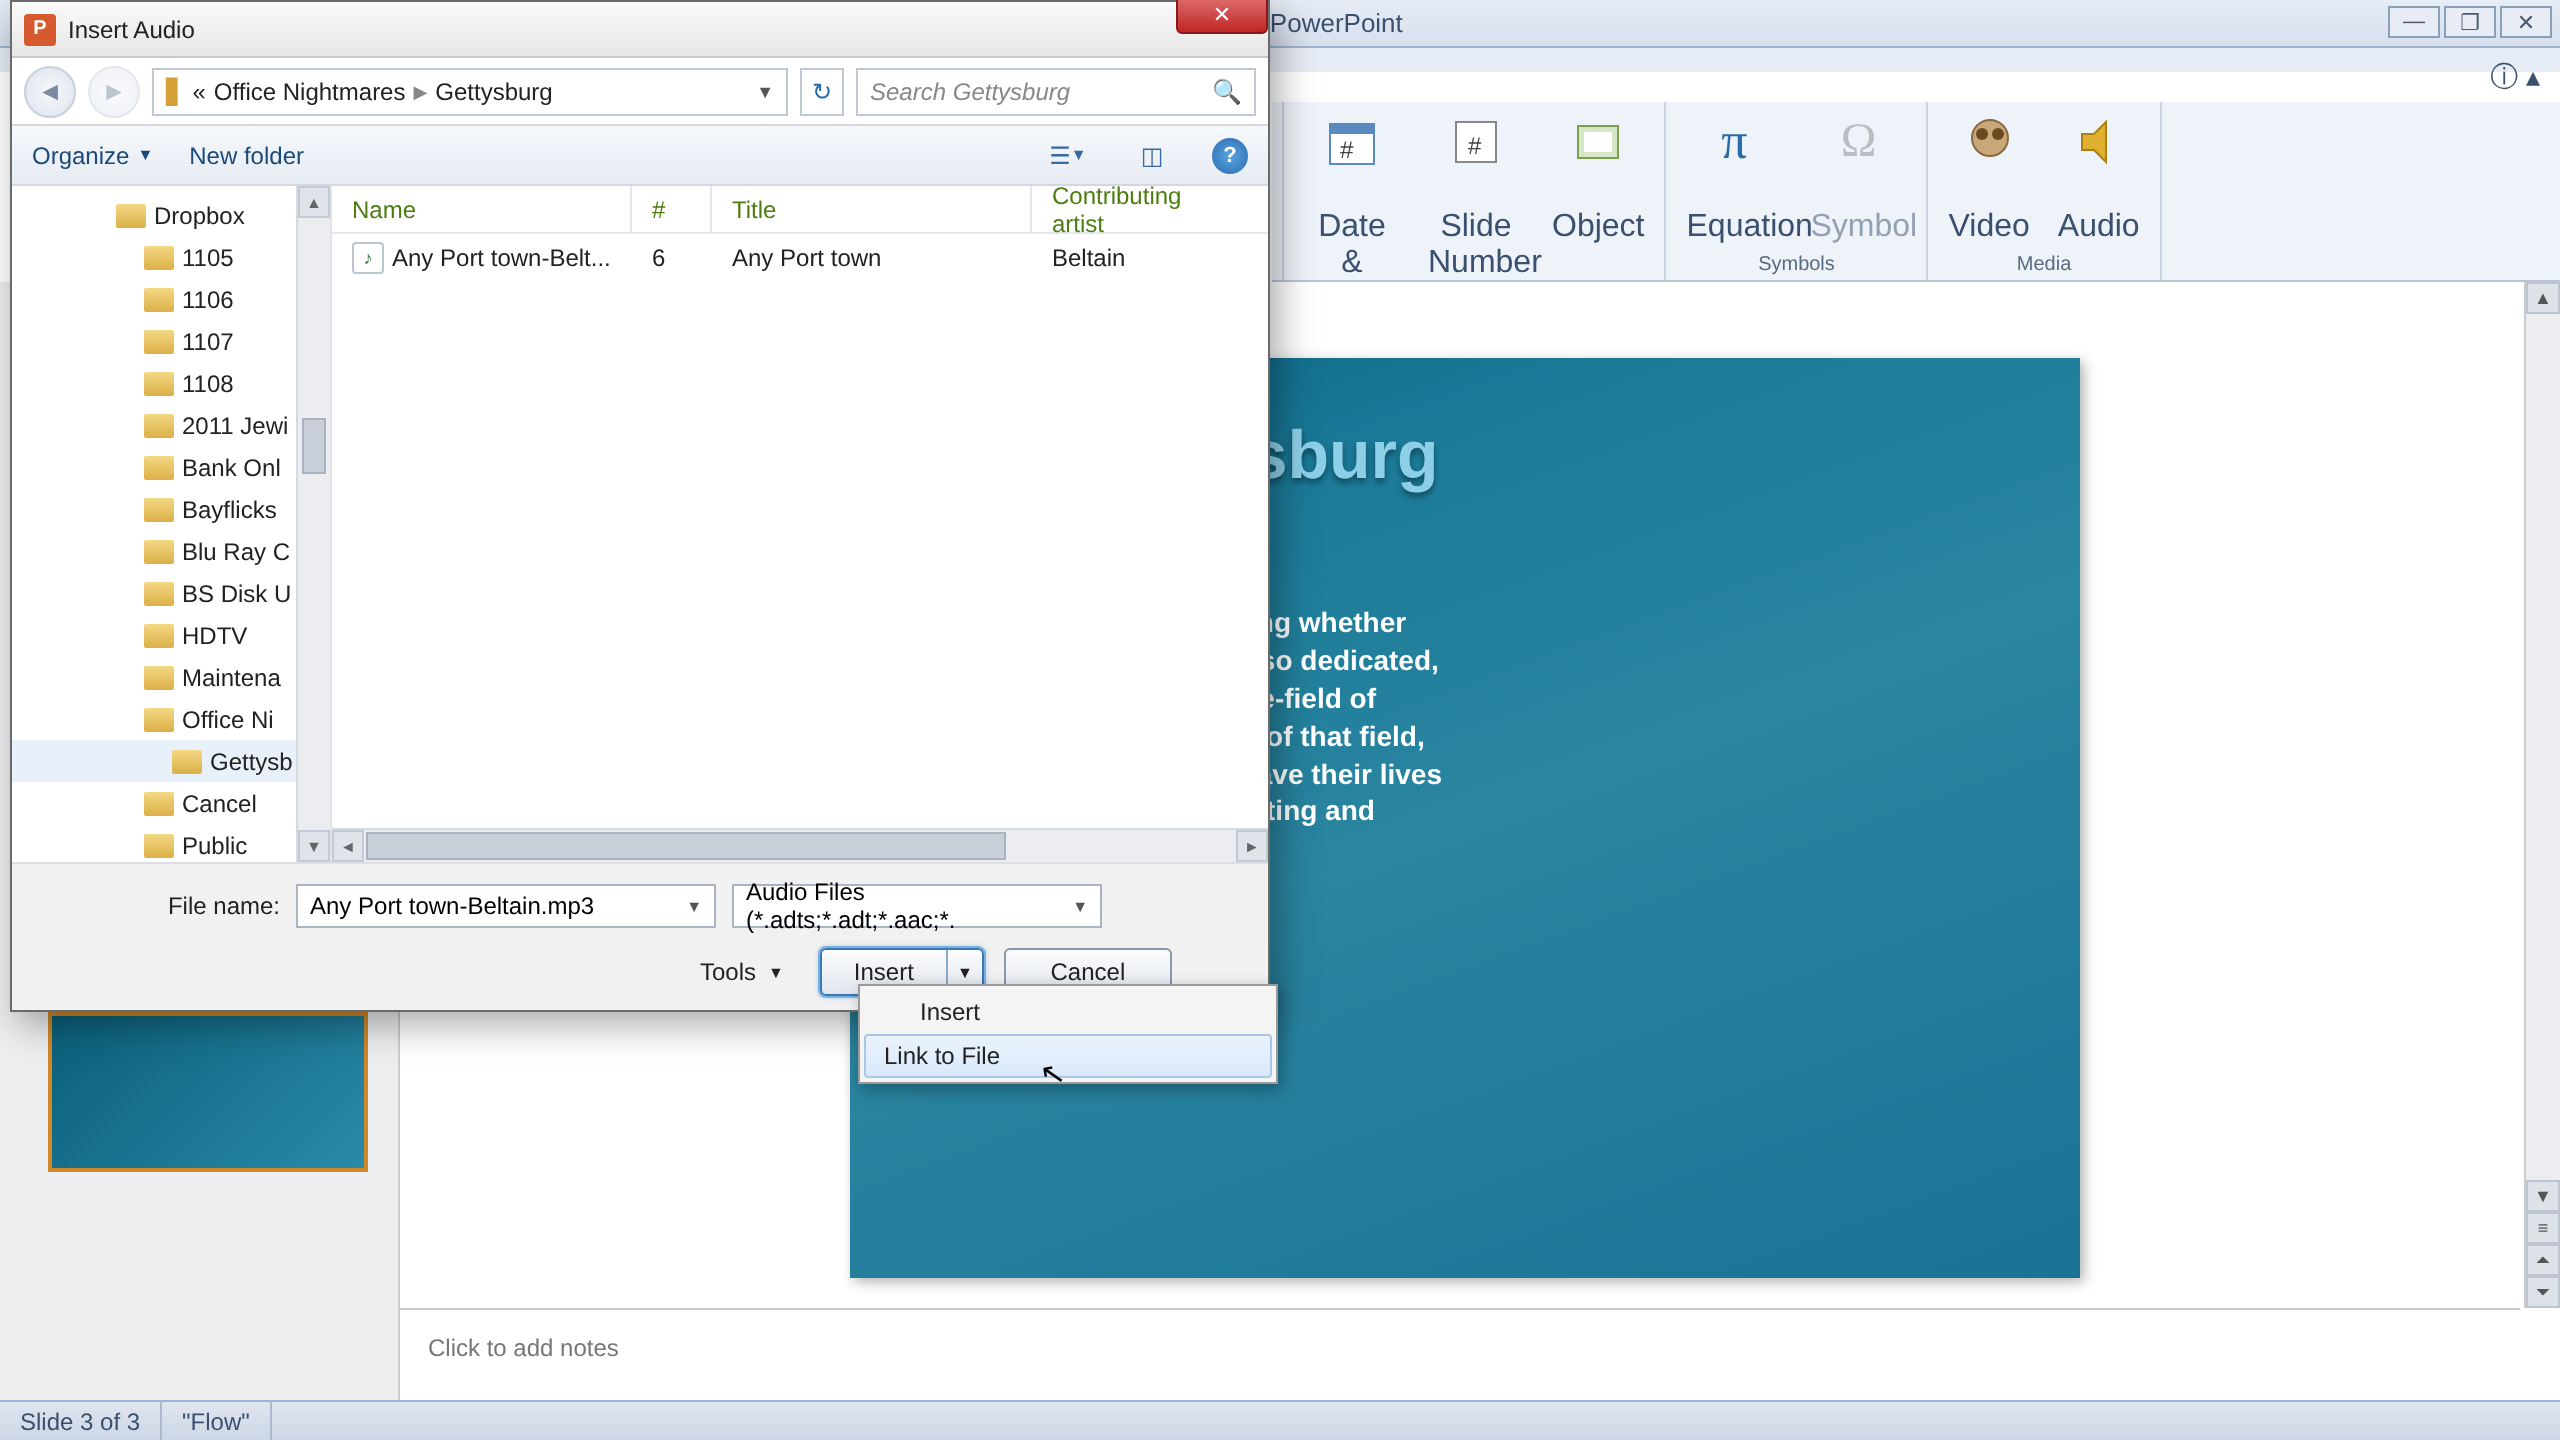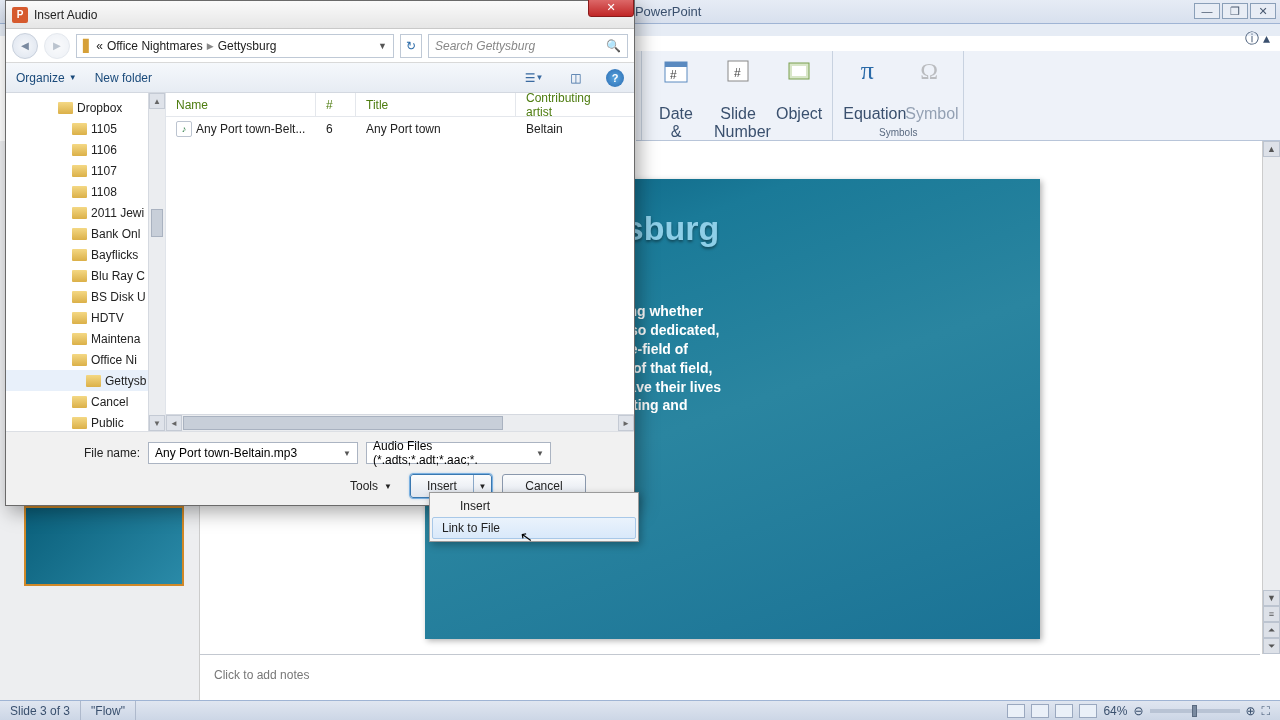--- a/index.html
+++ b/index.html
@@ -175,20 +175,43 @@
       </div>
       <div class="ribbon-btn" style="opacity:.5">
         <div class="ribbon-icon">
             <span style="font-size:24px;color:#888;font-family:serif;">Ω</span>
           </div>
         <div class="ribbon-label">Symbol</div>
       </div>
     </div>
     <div class="ribbon-group-label">Symbols</div>
   </div>
+  <div class="ribbon-group">
+    <div class="ribbon-items">
+      <div class="ribbon-btn">
+        <div class="ribbon-icon">
+            <svg width="28" height="28">
+              <circle cx="14" cy="12" r="9" fill="#c8a878" stroke="#8a6a40"></circle>
+              <circle cx="10" cy="10" r="3" fill="#6a4a20"></circle>
+              <circle cx="18" cy="10" r="3" fill="#6a4a20"></circle>
+            </svg>
+          </div>
+        <div class="ribbon-label">Video</div>
+      </div>
+      <div class="ribbon-btn">
+        <div class="ribbon-icon">
+            <svg width="28" height="28">
+              <path d="M6 10 L12 10 L18 4 L18 24 L12 18 L6 18 Z" fill="#e0b030" stroke="#b08010"></path>
+            </svg>
+          </div>
+        <div class="ribbon-label">Audio</div>
+      </div>
+    </div>
+    <div class="ribbon-group-label">Media</div>
+  </div>
 </div>
 
 <div class="slide-panel">
   <div class="slide-thumb"></div>
 </div>
 
 <div class="slide-area">
   <div class="slide">
     <div class="slide-title">ss at Gettysburg</div>
     <div class="slide-body" style="white-space:pre-line">ed in a great civil war, testing whether
@@ -211,33 +234,20 @@
   </div>
 </div>
 
 <div class="notes">
   <span>Click to add notes</span>
 </div>
 
 <div class="statusbar">
   <div class="cell">Slide 3 of 3</div>
   <div class="cell">"Flow"</div>
-  <div class="right">
-    <div class="view-btn"></div>
-    <div class="view-btn"></div>
-    <div class="view-btn"></div>
-    <div class="view-btn"></div>
-    <span>64%</span>
-    <span>⊖</span>
-    <div class="zoom-slider">
-        <div class="zoom-handle"></div>
-      </div>
-    <span>⊕</span>
-    <span>⛶</span>
-  </div>
 </div>
 
 <div class="dialog">
   <div class="dlg-title">
     <div class="dlg-title-icon">P</div>
     <span class="dlg-title-text">Insert Audio</span>
     <div class="dlg-close">✕</div>
   </div>
 
   <div class="dlg-nav">

